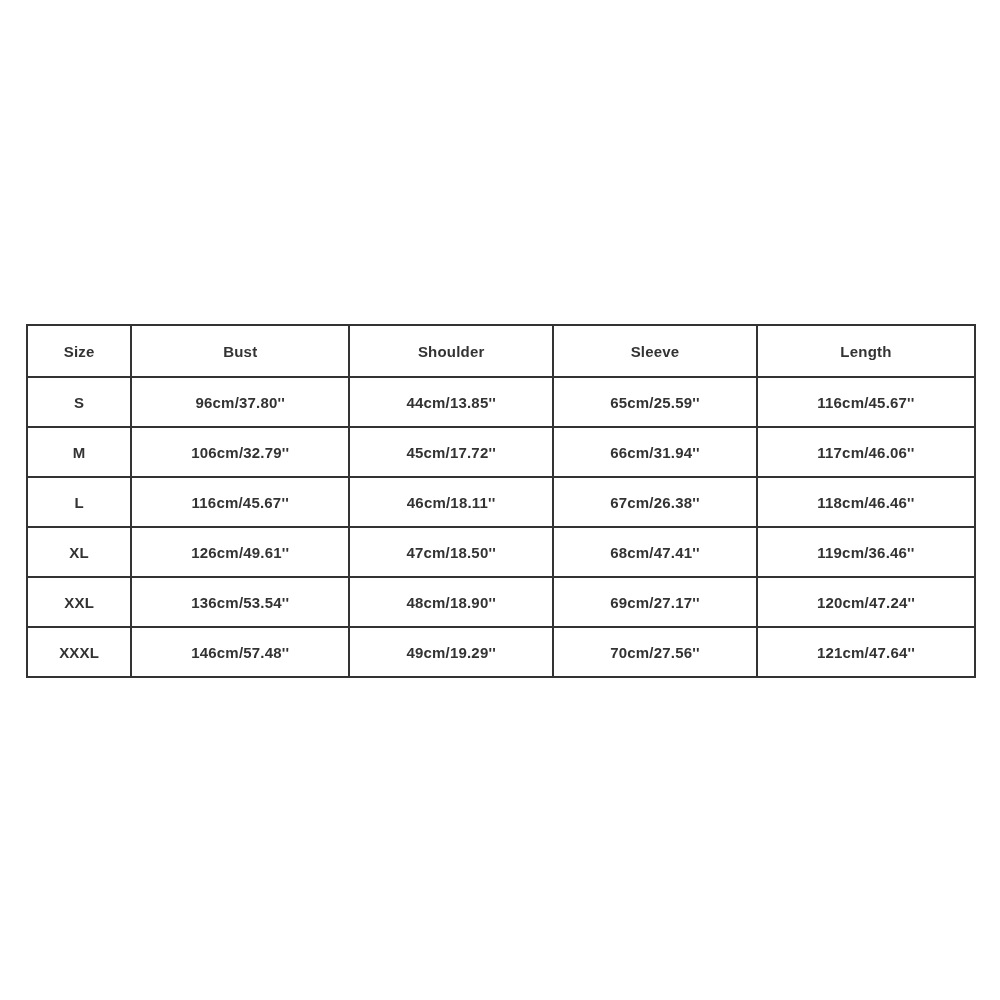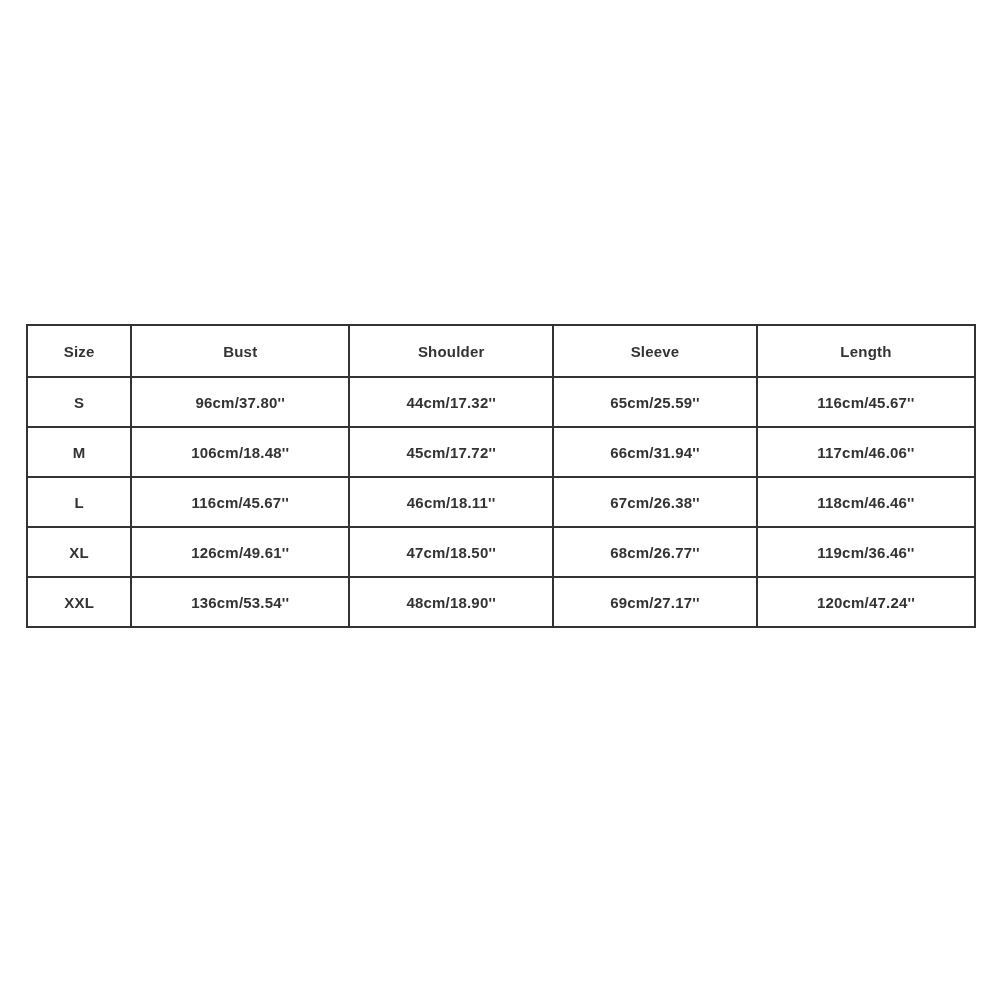--- a/index.html
+++ b/index.html
@@ -61,47 +61,54 @@
           <th>Bust</th>
           <th>Shoulder</th>
           <th>Sleeve</th>
           <th>Length</th>
         </tr>
     </thead>
     <tbody id="chart-body">
         <tr>
           <td>S</td>
           <td>96cm/37.80''</td>
-          <td>44cm/17.32''</td>
+          <td>44cm/13.85''</td>
           <td>65cm/25.59''</td>
           <td>116cm/45.67''</td>
         </tr>
         <tr>
           <td>M</td>
-          <td>106cm/18.48''</td>
+          <td>106cm/32.79''</td>
           <td>45cm/17.72''</td>
           <td>66cm/31.94''</td>
           <td>117cm/46.06''</td>
         </tr>
         <tr>
           <td>L</td>
           <td>116cm/45.67''</td>
           <td>46cm/18.11''</td>
           <td>67cm/26.38''</td>
           <td>118cm/46.46''</td>
         </tr>
         <tr>
           <td>XL</td>
           <td>126cm/49.61''</td>
           <td>47cm/18.50''</td>
-          <td>68cm/26.77''</td>
+          <td>68cm/47.41''</td>
           <td>119cm/36.46''</td>
         </tr>
         <tr>
           <td>XXL</td>
           <td>136cm/53.54''</td>
           <td>48cm/18.90''</td>
           <td>69cm/27.17''</td>
           <td>120cm/47.24''</td>
         </tr>
+        <tr>
+          <td>XXXL</td>
+          <td>146cm/57.48''</td>
+          <td>49cm/19.29''</td>
+          <td>70cm/27.56''</td>
+          <td>121cm/47.64''</td>
+        </tr>
       </tbody>
   </table>
 </div>
 
 </body></html>

